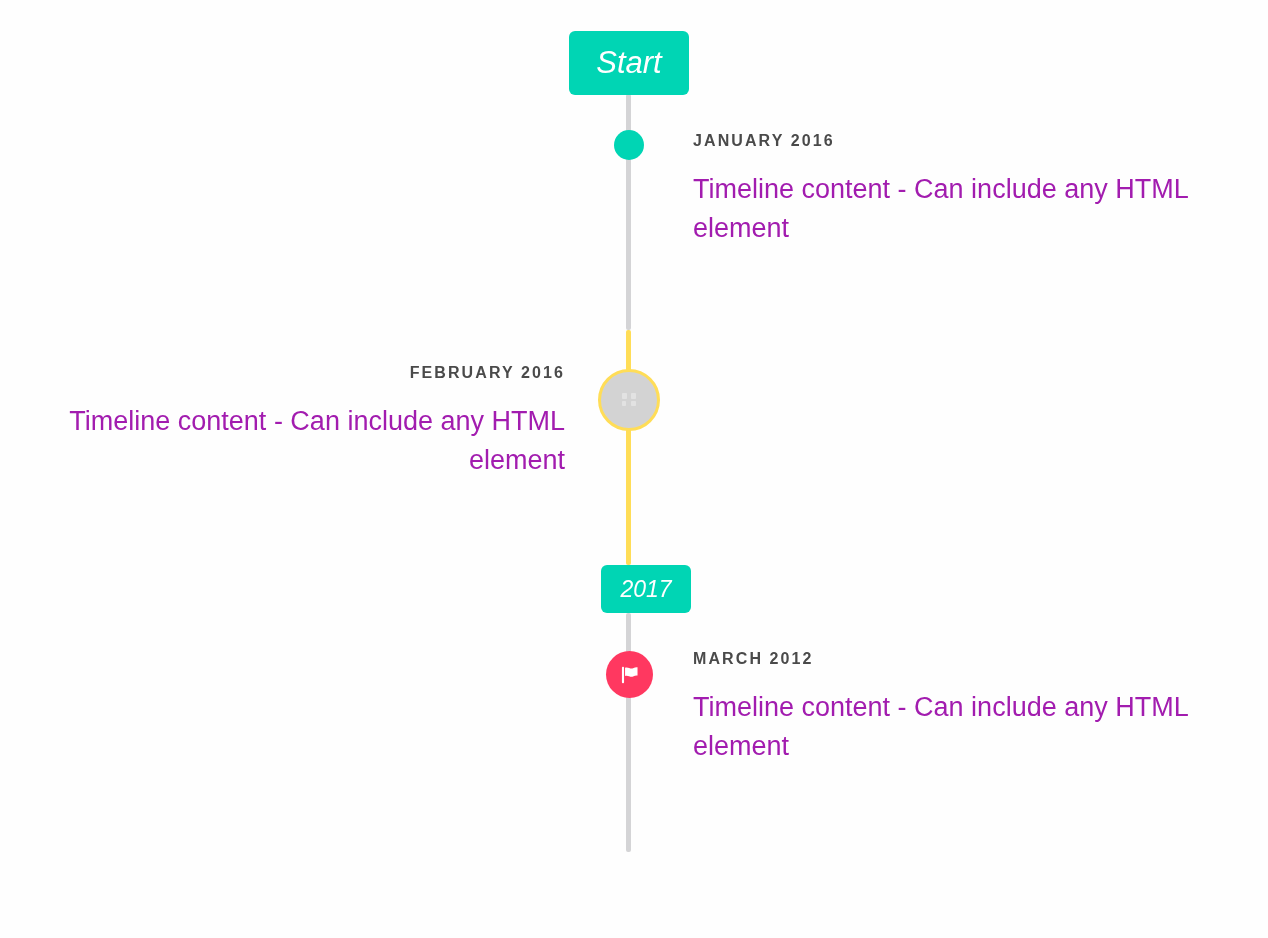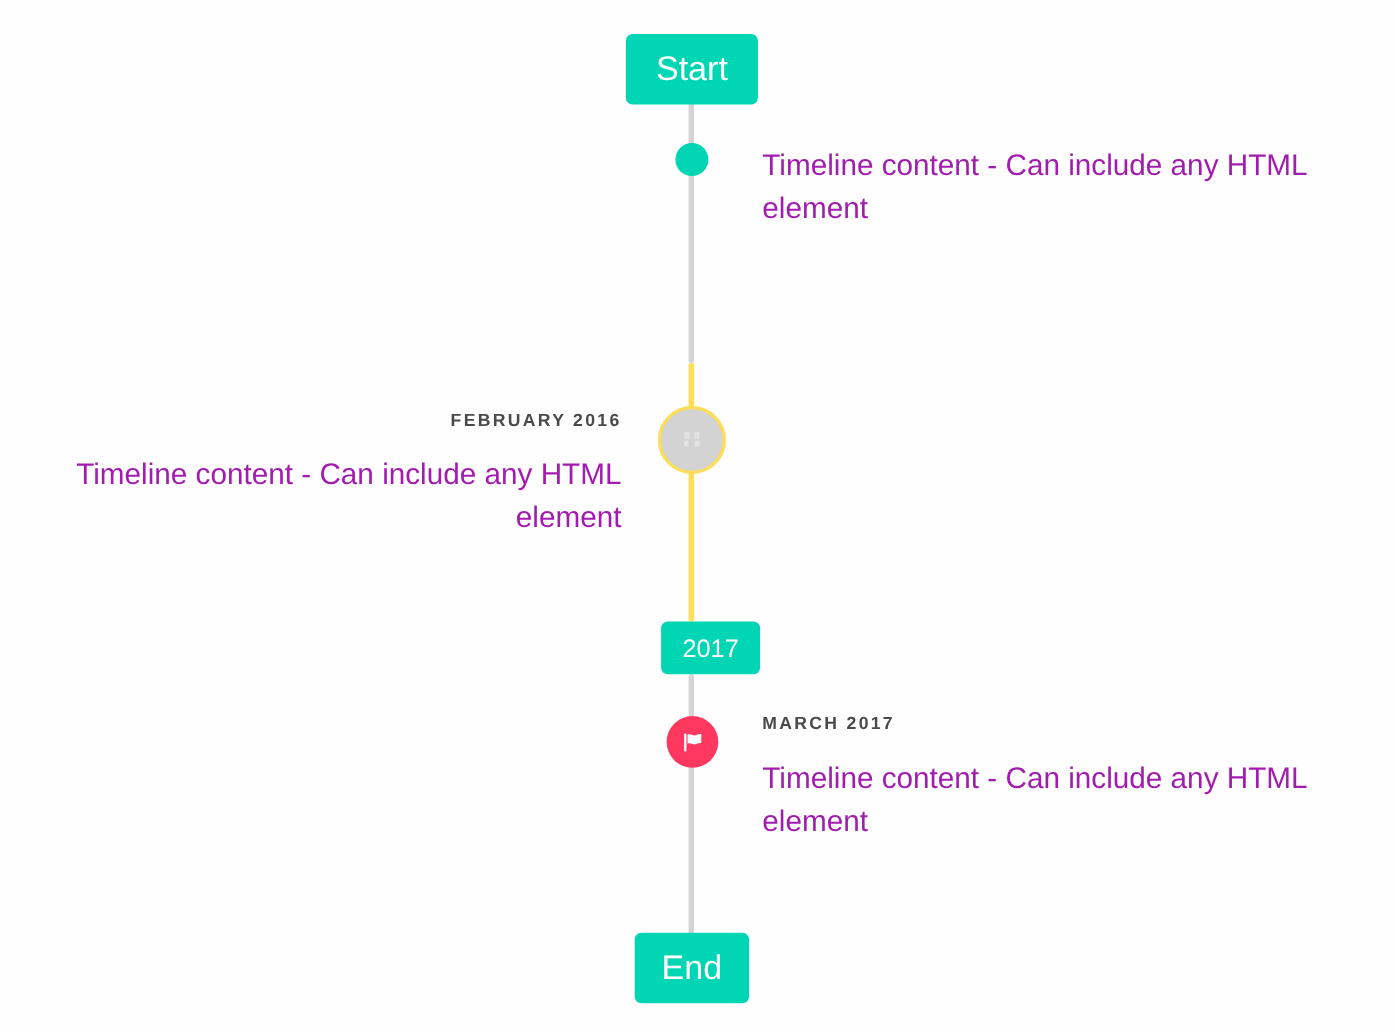--- a/index.html
+++ b/index.html
@@ -34,20 +34,21 @@
     position: absolute;
     background: #00d5b4;
     color: #ffffff;
     border-radius: 6px;
     display: flex;
     align-items: center;
     justify-content: center;
     font-weight: 400;
     white-space: nowrap;
     cursor: pointer;
+    font-style: italic;
   }
   .badge-start {
     left: 569px; top: 31px;
     width: 120px; height: 64px;
     font-size: 31px;
   }
   .badge-mid {
     left: 584px; top: 565px;
     width: 90px; height: 48px;
     font-size: 23px;
@@ -106,21 +107,21 @@
 
   
   .item {
     position: absolute;
     width: 540px;
   }
   .item-right { left: 693px; text-align: left; }
   .item-left  { left: 25px;  text-align: right; }
 
   .item-jan { top: 131px; }
-  .item-feb { top: 373px; }
+  .item-feb { top: 363px; }
   .item-mar { top: 649px; }
 
   .item-heading {
     font-size: 16px;
     font-weight: 700;
     letter-spacing: 2.1px;
     color: #4a4a4a;
     line-height: 1.3;
     margin-bottom: 18px;
   }
@@ -140,20 +141,21 @@
   <div class="rail rail-grey-top"></div>
   <div class="rail rail-yellow"></div>
   <div class="rail rail-grey-bottom"></div>
 
   <div class="badge badge-start">Start</div>
 
   <div class="marker marker-dot">
     <span></span>
   </div>
   <div class="item item-right item-jan">
+    <div class="item-heading">JANUARY 2016</div>
     <div class="item-body">Timeline content - Can include any HTML element</div>
   </div>
 
   <div class="marker marker-image">
     <span class="img-placeholder">
       <i></i>
         <i></i>
         <i></i>
         <i></i>
     </span>
@@ -165,19 +167,18 @@
 
   <div class="badge badge-mid">2017</div>
 
   <div class="marker marker-flag">
     <svg class="flag-icon" viewBox="0 0 24 24">
       <rect x="3.2" y="3" width="2.3" height="18" rx="1" fill="#ffffff"></rect>
       <path d="M6.6 4.2 C9.5 2.5 12.4 6.0 15.3 4.6 C17.1 3.8 18.6 3.4 20.2 3.6 L20.2 12.6 C18.6 12.4 17.1 12.8 15.3 13.6 C12.4 15.0 9.5 11.5 6.6 13.2 Z" fill="#ffffff"></path>
     </svg>
   </div>
   <div class="item item-right item-mar">
-    <div class="item-heading">MARCH 2017</div>
+    <div class="item-heading">MARCH 2012</div>
     <div class="item-body">Timeline content - Can include any HTML element</div>
   </div>
 
-  <div class="badge badge-end">End</div>
 
 </div>
 
 </body></html>

